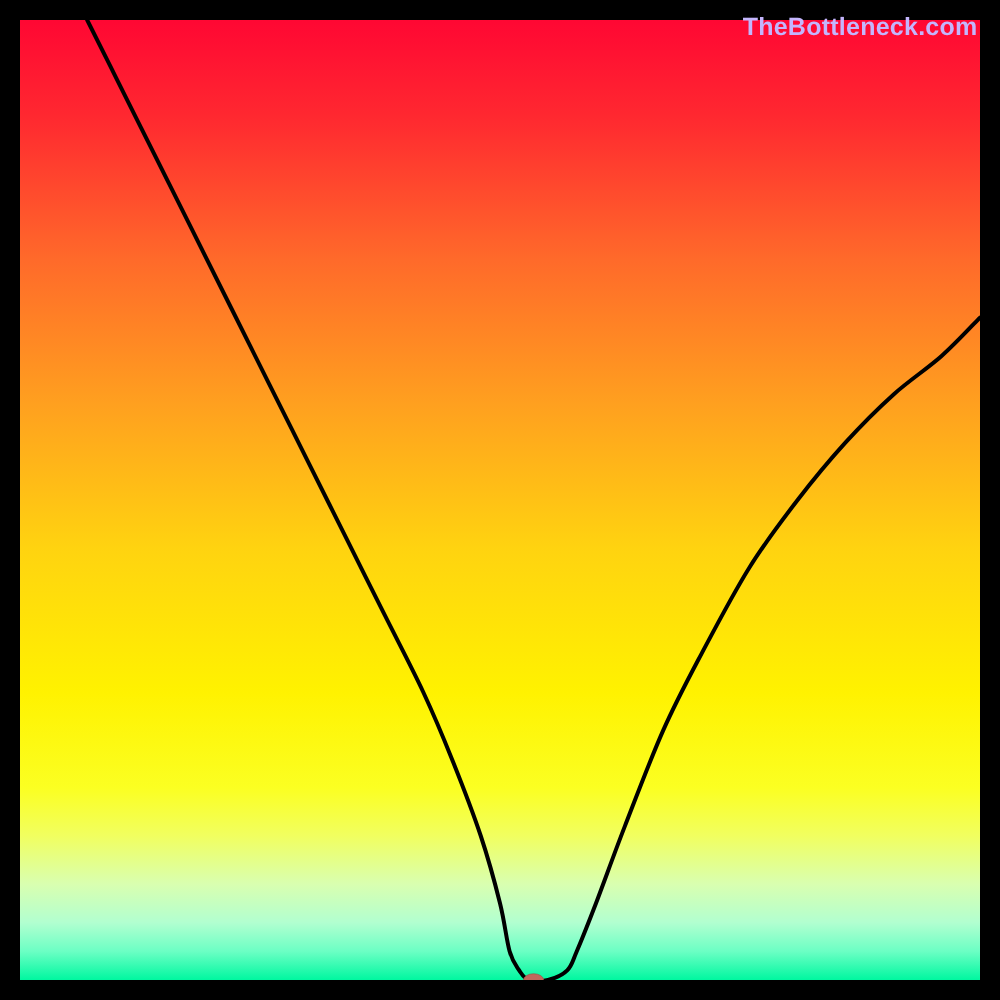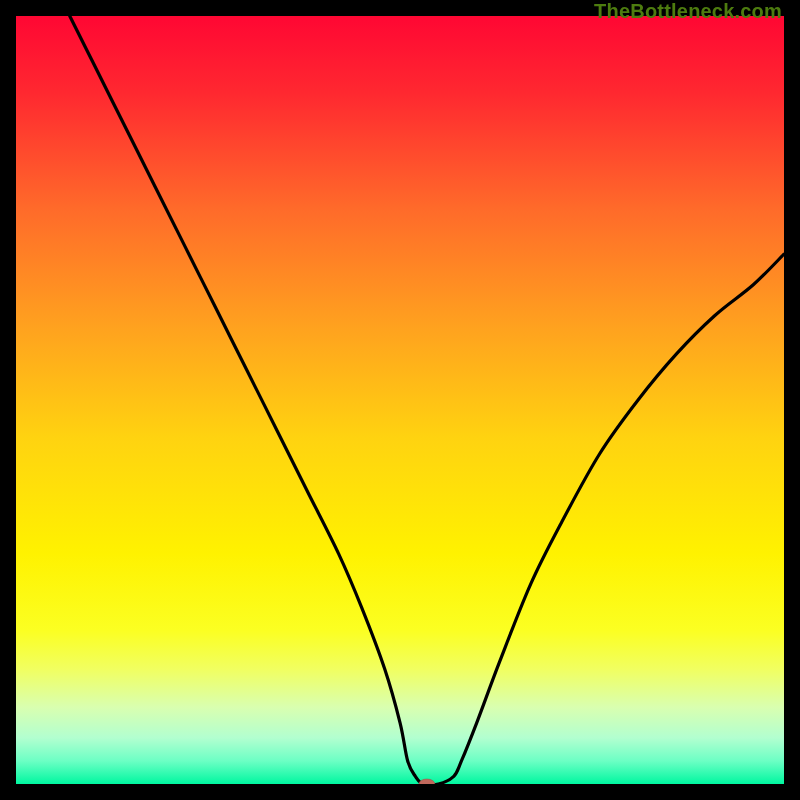--- a/index.html
+++ b/index.html
@@ -18,25 +18,25 @@
   }
   .plot-area {
     position: absolute;
     left: 16px;
     top: 16px;
     width: 768px;
     height: 768px;
   }
   .watermark {
     position: absolute;
-    top: 0px;
+    top: 11px;
     right: 18px;
     font-size: 20px;
     font-weight: bold;
-    color: #4d7c0f;
+    color: #c4b5fd;
     letter-spacing: 0.2px;
     z-index: 10;
   }
   svg {
     display: block;
   }
 </style>
 </head>
 <body>
 

